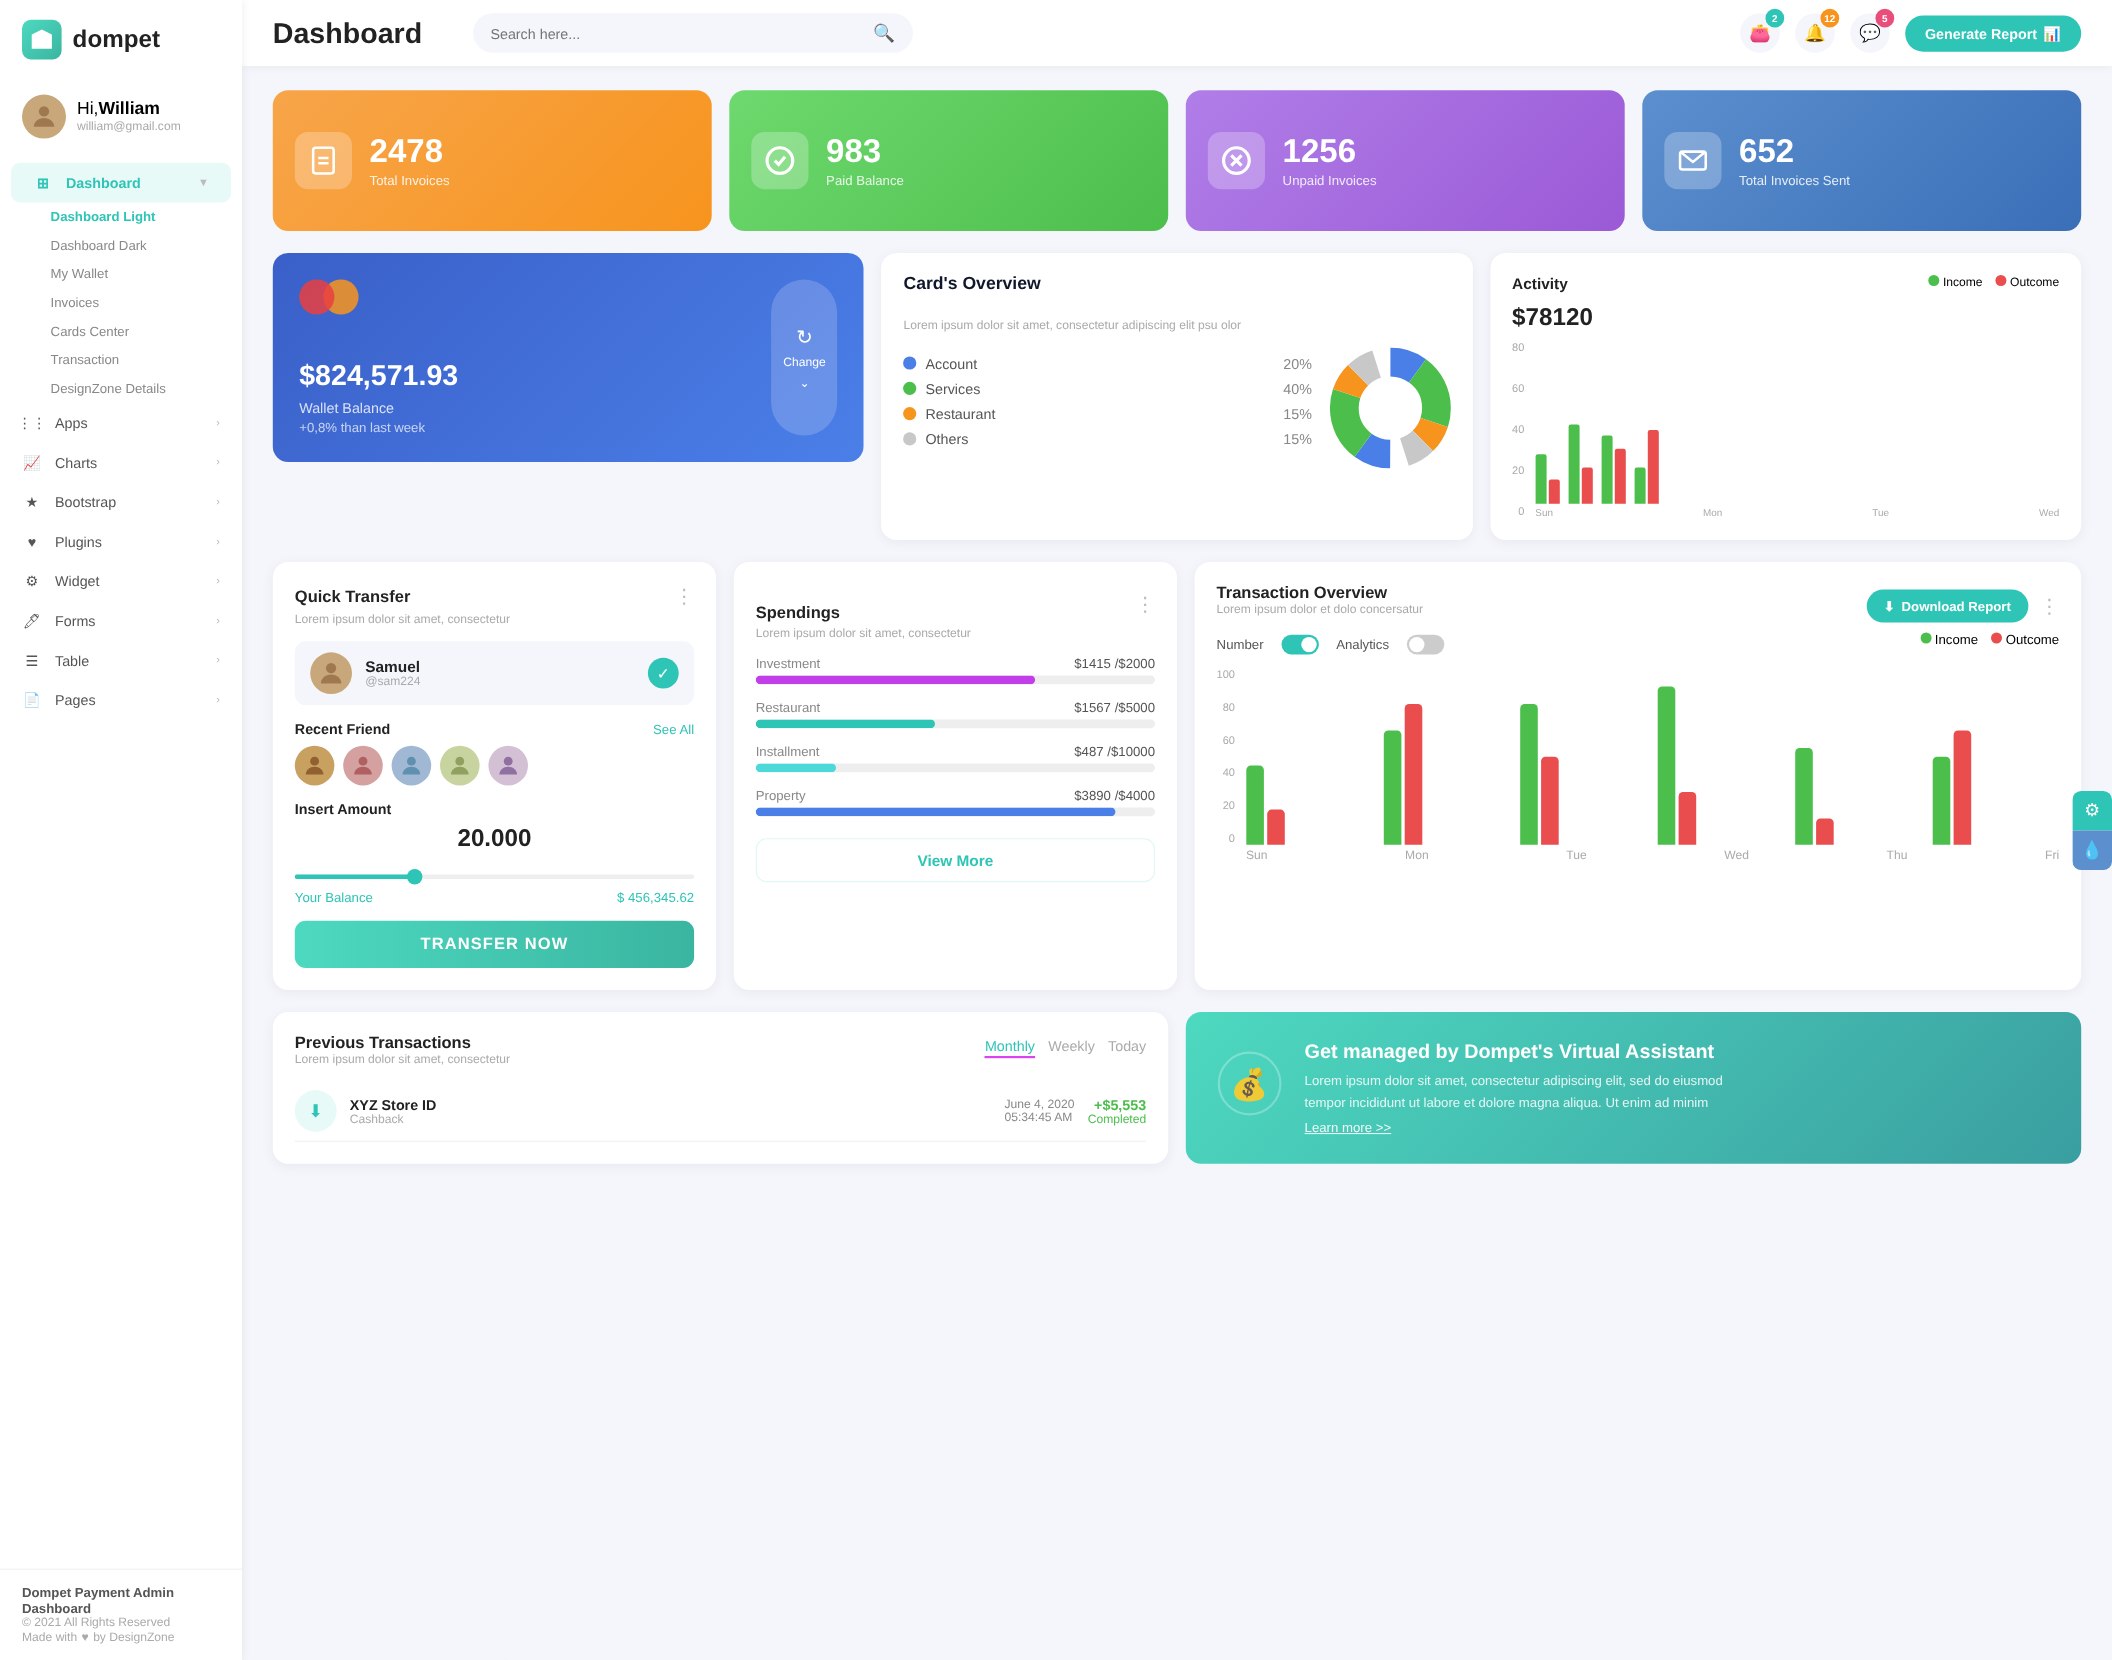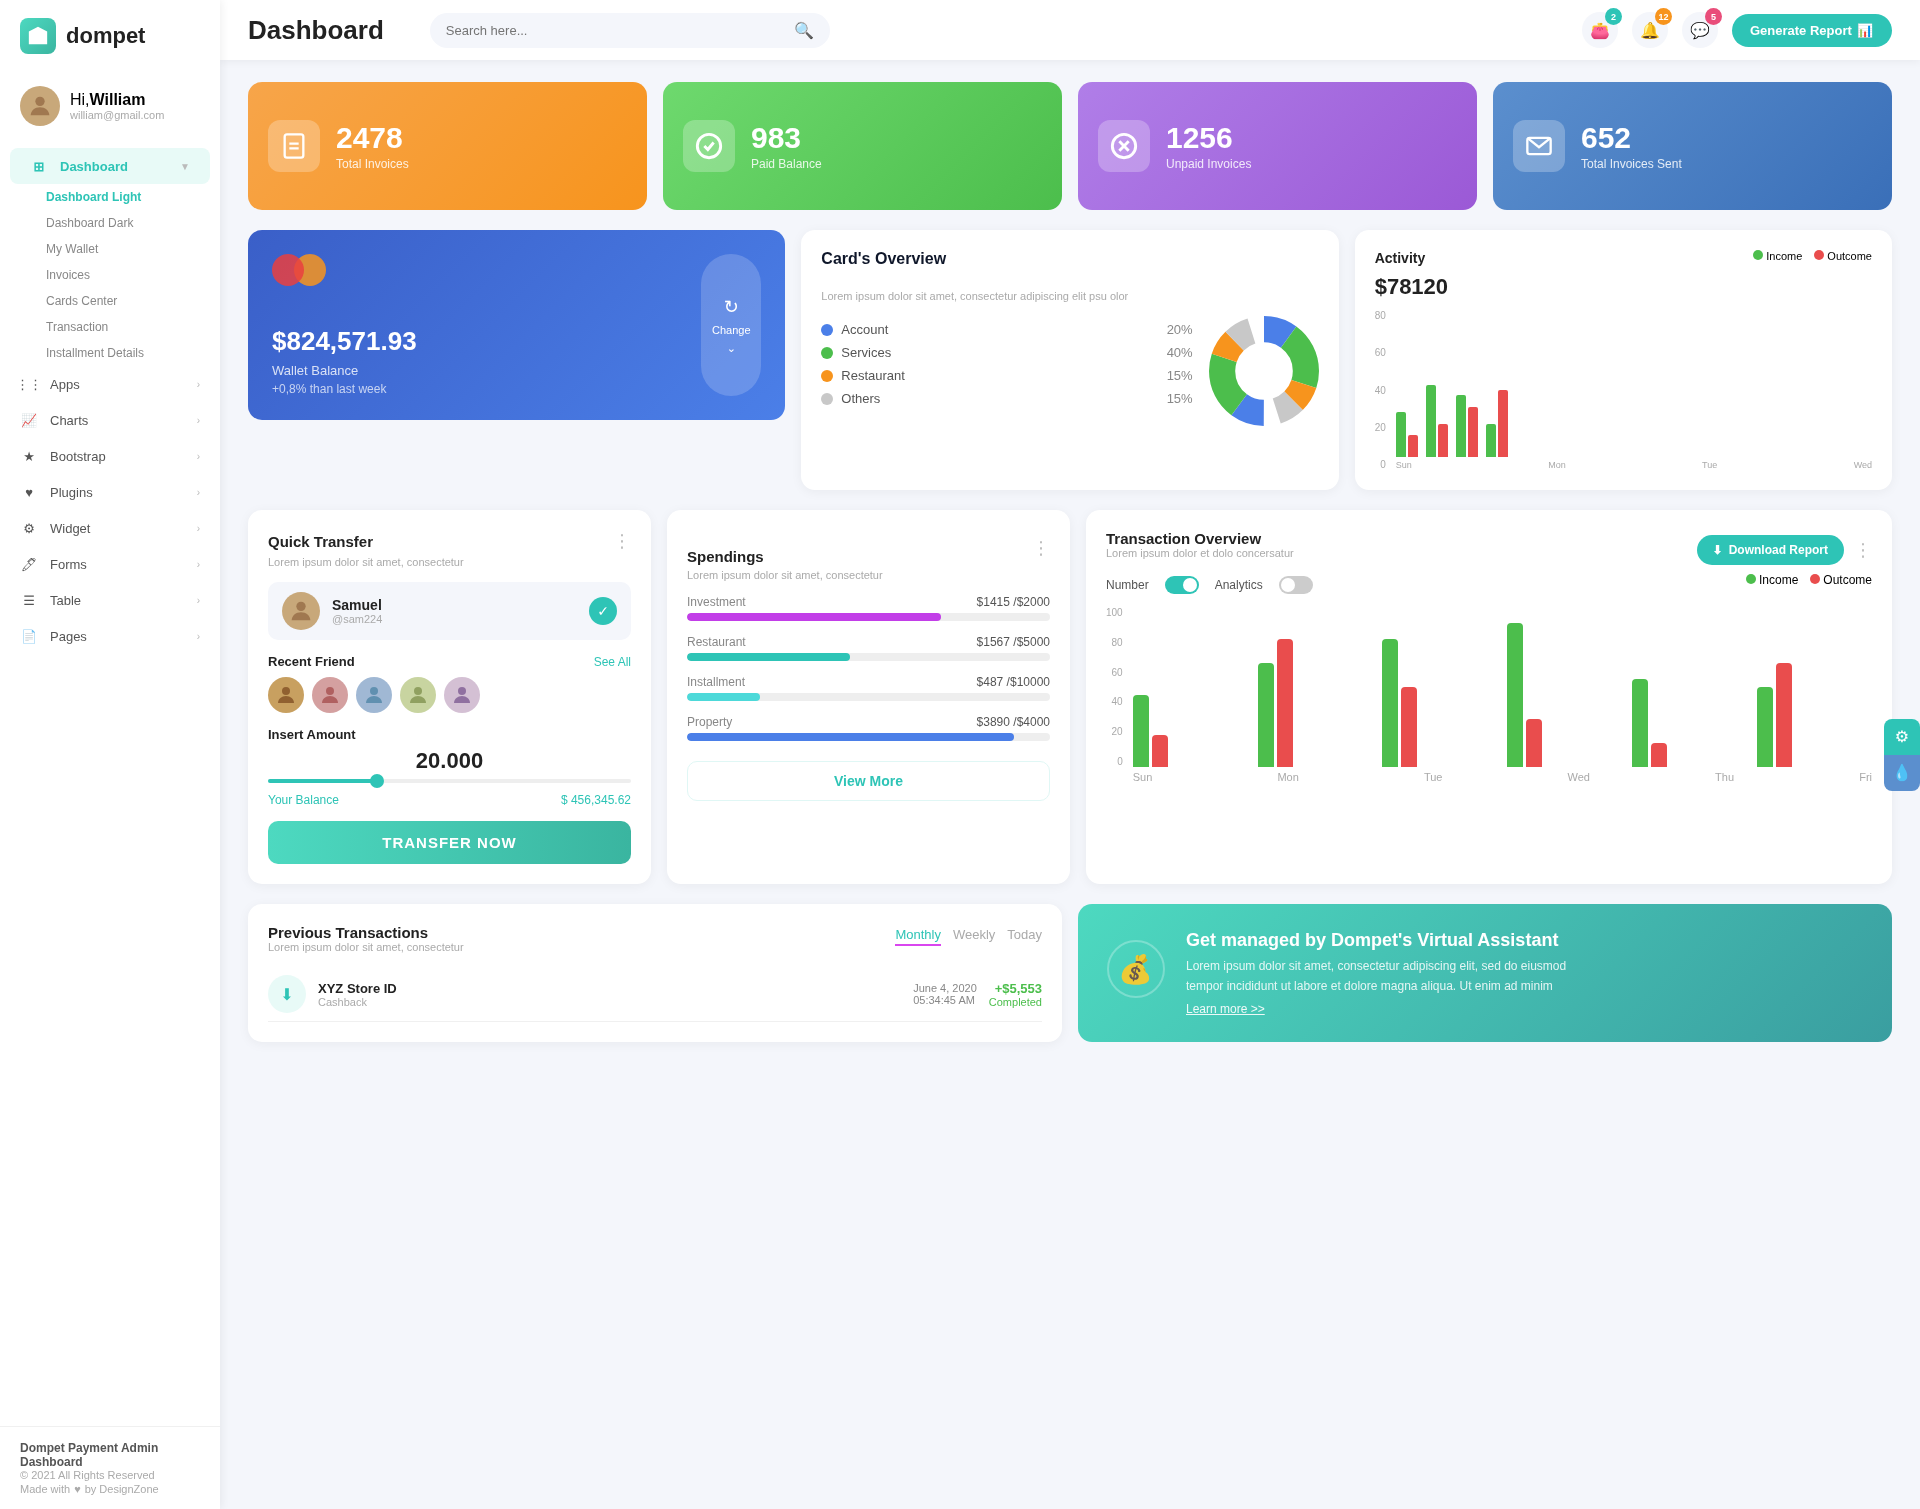--- a/index.html
+++ b/index.html
@@ -133,21 +133,21 @@
     .qt-user-avatar { width:38px;height:38px;border-radius:50%;background:#c8a87a;display:flex;align-items:center;justify-content:center; }
     .qt-user-name { font-size:14px;font-weight:700;color:#222; }
     .qt-user-handle { font-size:11px;color:#aaa; }
     .qt-check { margin-left:auto;width:28px;height:28px;background:#2ec4b6;border-radius:50%;display:flex;align-items:center;justify-content:center;color:#fff;font-size:14px; }
     .recent-friends-header { display:flex;align-items:center;justify-content:space-between;margin-bottom:8px; }
     .recent-label { font-size:13px;font-weight:600;color:#222; }
     .see-all { font-size:12px;color:#2ec4b6;cursor:pointer; }
     .friend-avatars { display:flex;gap:8px;margin-bottom:14px; }
     .friend-av { width:36px;height:36px;border-radius:50%;background:#ddd;overflow:hidden;display:flex;align-items:center;justify-content:center; }
     .insert-label { font-size:13px;font-weight:600;color:#222;margin-bottom:6px; }
-    .insert-amount { font-size:22px;font-weight:800;color:#222;text-align:center;margin-bottom:5px; }
+    .insert-amount { font-size:22px;font-weight:800;color:#222;text-align:center;margin-bottom:20px; }
     .slider-track { height:4px;background:#eee;border-radius:2px;margin-bottom:10px;position:relative; }
     .slider-fill { height:4px;background:#2ec4b6;border-radius:2px;width:30%; }
     .slider-thumb { width:14px;height:14px;background:#2ec4b6;border-radius:50%;position:absolute;top:-5px;left:30%;transform:translateX(-50%); }
     .balance-row { display:flex;justify-content:space-between;font-size:12px;margin-bottom:14px; }
     .balance-label { color:#2ec4b6; }
     .balance-value { color:#2ec4b6; }
     .transfer-btn {
       width:100%;background:linear-gradient(90deg,#4dd9c0,#3ab5a0);color:#fff;
       border:none;border-radius:10px;padding:13px;font-size:15px;font-weight:700;
       cursor:pointer;letter-spacing:1px;
@@ -259,21 +259,21 @@
       <span>Dashboard</span>
       <span class="arrow">▼</span>
     </div>
     <div class="nav-sub">
       <div class="nav-sub-item active">Dashboard Light</div>
       <div class="nav-sub-item">Dashboard Dark</div>
       <div class="nav-sub-item">My Wallet</div>
       <div class="nav-sub-item">Invoices</div>
       <div class="nav-sub-item">Cards Center</div>
       <div class="nav-sub-item">Transaction</div>
-      <div class="nav-sub-item">Installment Details</div>
+      <div class="nav-sub-item">DesignZone Details</div>
     </div>
     <div class="nav-item">
       <span class="nav-icon">⋮⋮</span>
       <span>Apps</span>
       <span class="arrow">›</span>
     </div>
     <div class="nav-item">
       <span class="nav-icon">📈</span>
       <span>Charts</span>
       <span class="arrow">›</span>

